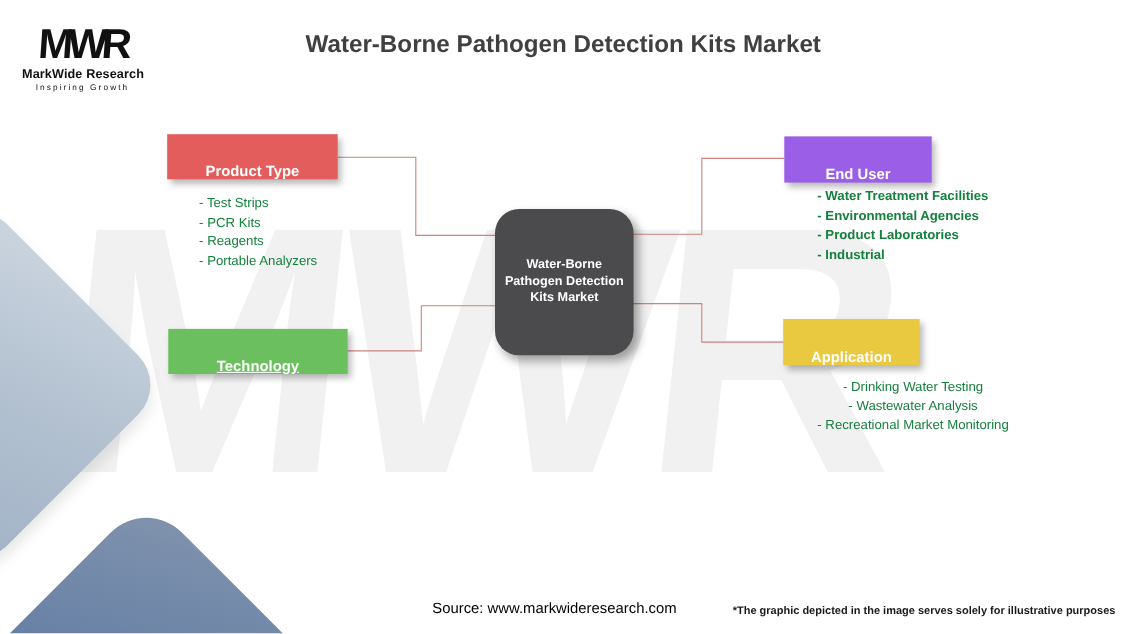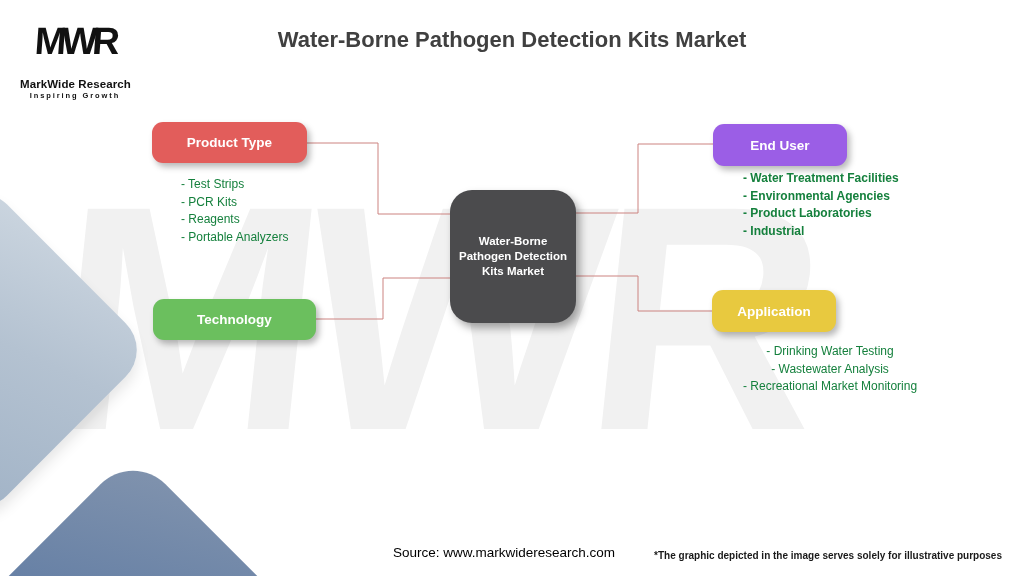--- a/index.html
+++ b/index.html
@@ -25,35 +25,35 @@
     background:linear-gradient(150deg,#8294ae 0%,#5f7ba3 45%,#4e6c9c 100%);
   }
   
   .connectors { position:absolute; left:0; top:0; z-index:2; pointer-events:none; }
   
   .logo { position:absolute; left:20px; top:22px; width:110px; text-align:center; z-index:3; color:#111; }
   .logo-monogram {
     font-size:38px; font-weight:800; letter-spacing:-5px; line-height:1;
     transform:skewX(-4deg); display:inline-block;
   }
-  .logo-name { font-size:11.5px; font-weight:bold; margin-top:18px; letter-spacing:0.1px; white-space:nowrap; }
-  .logo-tagline { font-size:7.5px; font-weight:bold; letter-spacing:1.9px; margin-top:1px; white-space:nowrap; }
+  .logo-name { font-size:11.5px; font-weight:bold; margin-top:2px; letter-spacing:0.1px; white-space:nowrap; }
+  .logo-tagline { font-size:7.5px; font-weight:normal; letter-spacing:1.9px; margin-top:1px; white-space:nowrap; }
   .page-title {
     position:absolute; left:0; right:0; top:27px; text-align:center; z-index:3;
     font-size:22px; font-weight:bold; color:#404040;
   }
   
   .seg-box {
-    position:absolute; z-index:3; border-radius:11px;
-    display:flex; align-items:center; justify-content:center;
+    position:absolute; z-index:3; border-radius:0;
+    display:flex; align-items:flex-end; justify-content:center;
     color:#ffffff; font-weight:bold; font-size:13.5px;
     box-shadow:3px 4px 6px rgba(0,0,0,0.28);
   }
   .box-product     { left:152px; top:122px; width:155px; height:41px; }
-  .box-technology  { left:153px; top:299px; width:163px; height:41px; }
+  .box-technology  { left:153px; top:299px; width:163px; height:41px;text-decoration:underline; }
   .box-enduser     { left:713px; top:124px; width:134px; height:42px; }
   .box-application { left:712px; top:290px; width:124px; height:42px; }
   
   .seg-list {
     position:absolute; z-index:3; margin:0; padding:0; list-style:none;
     color:#15803d; font-size:12px; line-height:17.5px; white-space:nowrap;
   }
   .list-product     { left:181px; top:176px; }
   .list-technology  { left:183px; top:357px; }
   .list-enduser     { left:743px; top:170px;font-weight:bold; }
@@ -65,21 +65,21 @@
     align-items:center; justify-content:center; text-align:center;
     color:#ffffff; font-weight:bold; font-size:11.5px; line-height:15px;
     box-shadow:4px 5px 9px rgba(0,0,0,0.35);
   }
   
   .source-text {
     position:absolute; left:393px; top:545px; z-index:3;
     font-size:13.5px; font-weight:normal; color:#000000; white-space:nowrap;
   }
   .disclaimer-text {
-    position:absolute; right:22px; top:550px; z-index:3;
+    position:absolute; right:10px; top:550px; z-index:3;
     font-size:10px; font-weight:bold; color:#1a1a1a; white-space:nowrap;margin-left:48px;
   }
 </style>
 </head>
 <body>
 
 <div class="stage">
 
   <div class="watermark">MWR</div>
   <div class="diamond diamond-light"></div>

